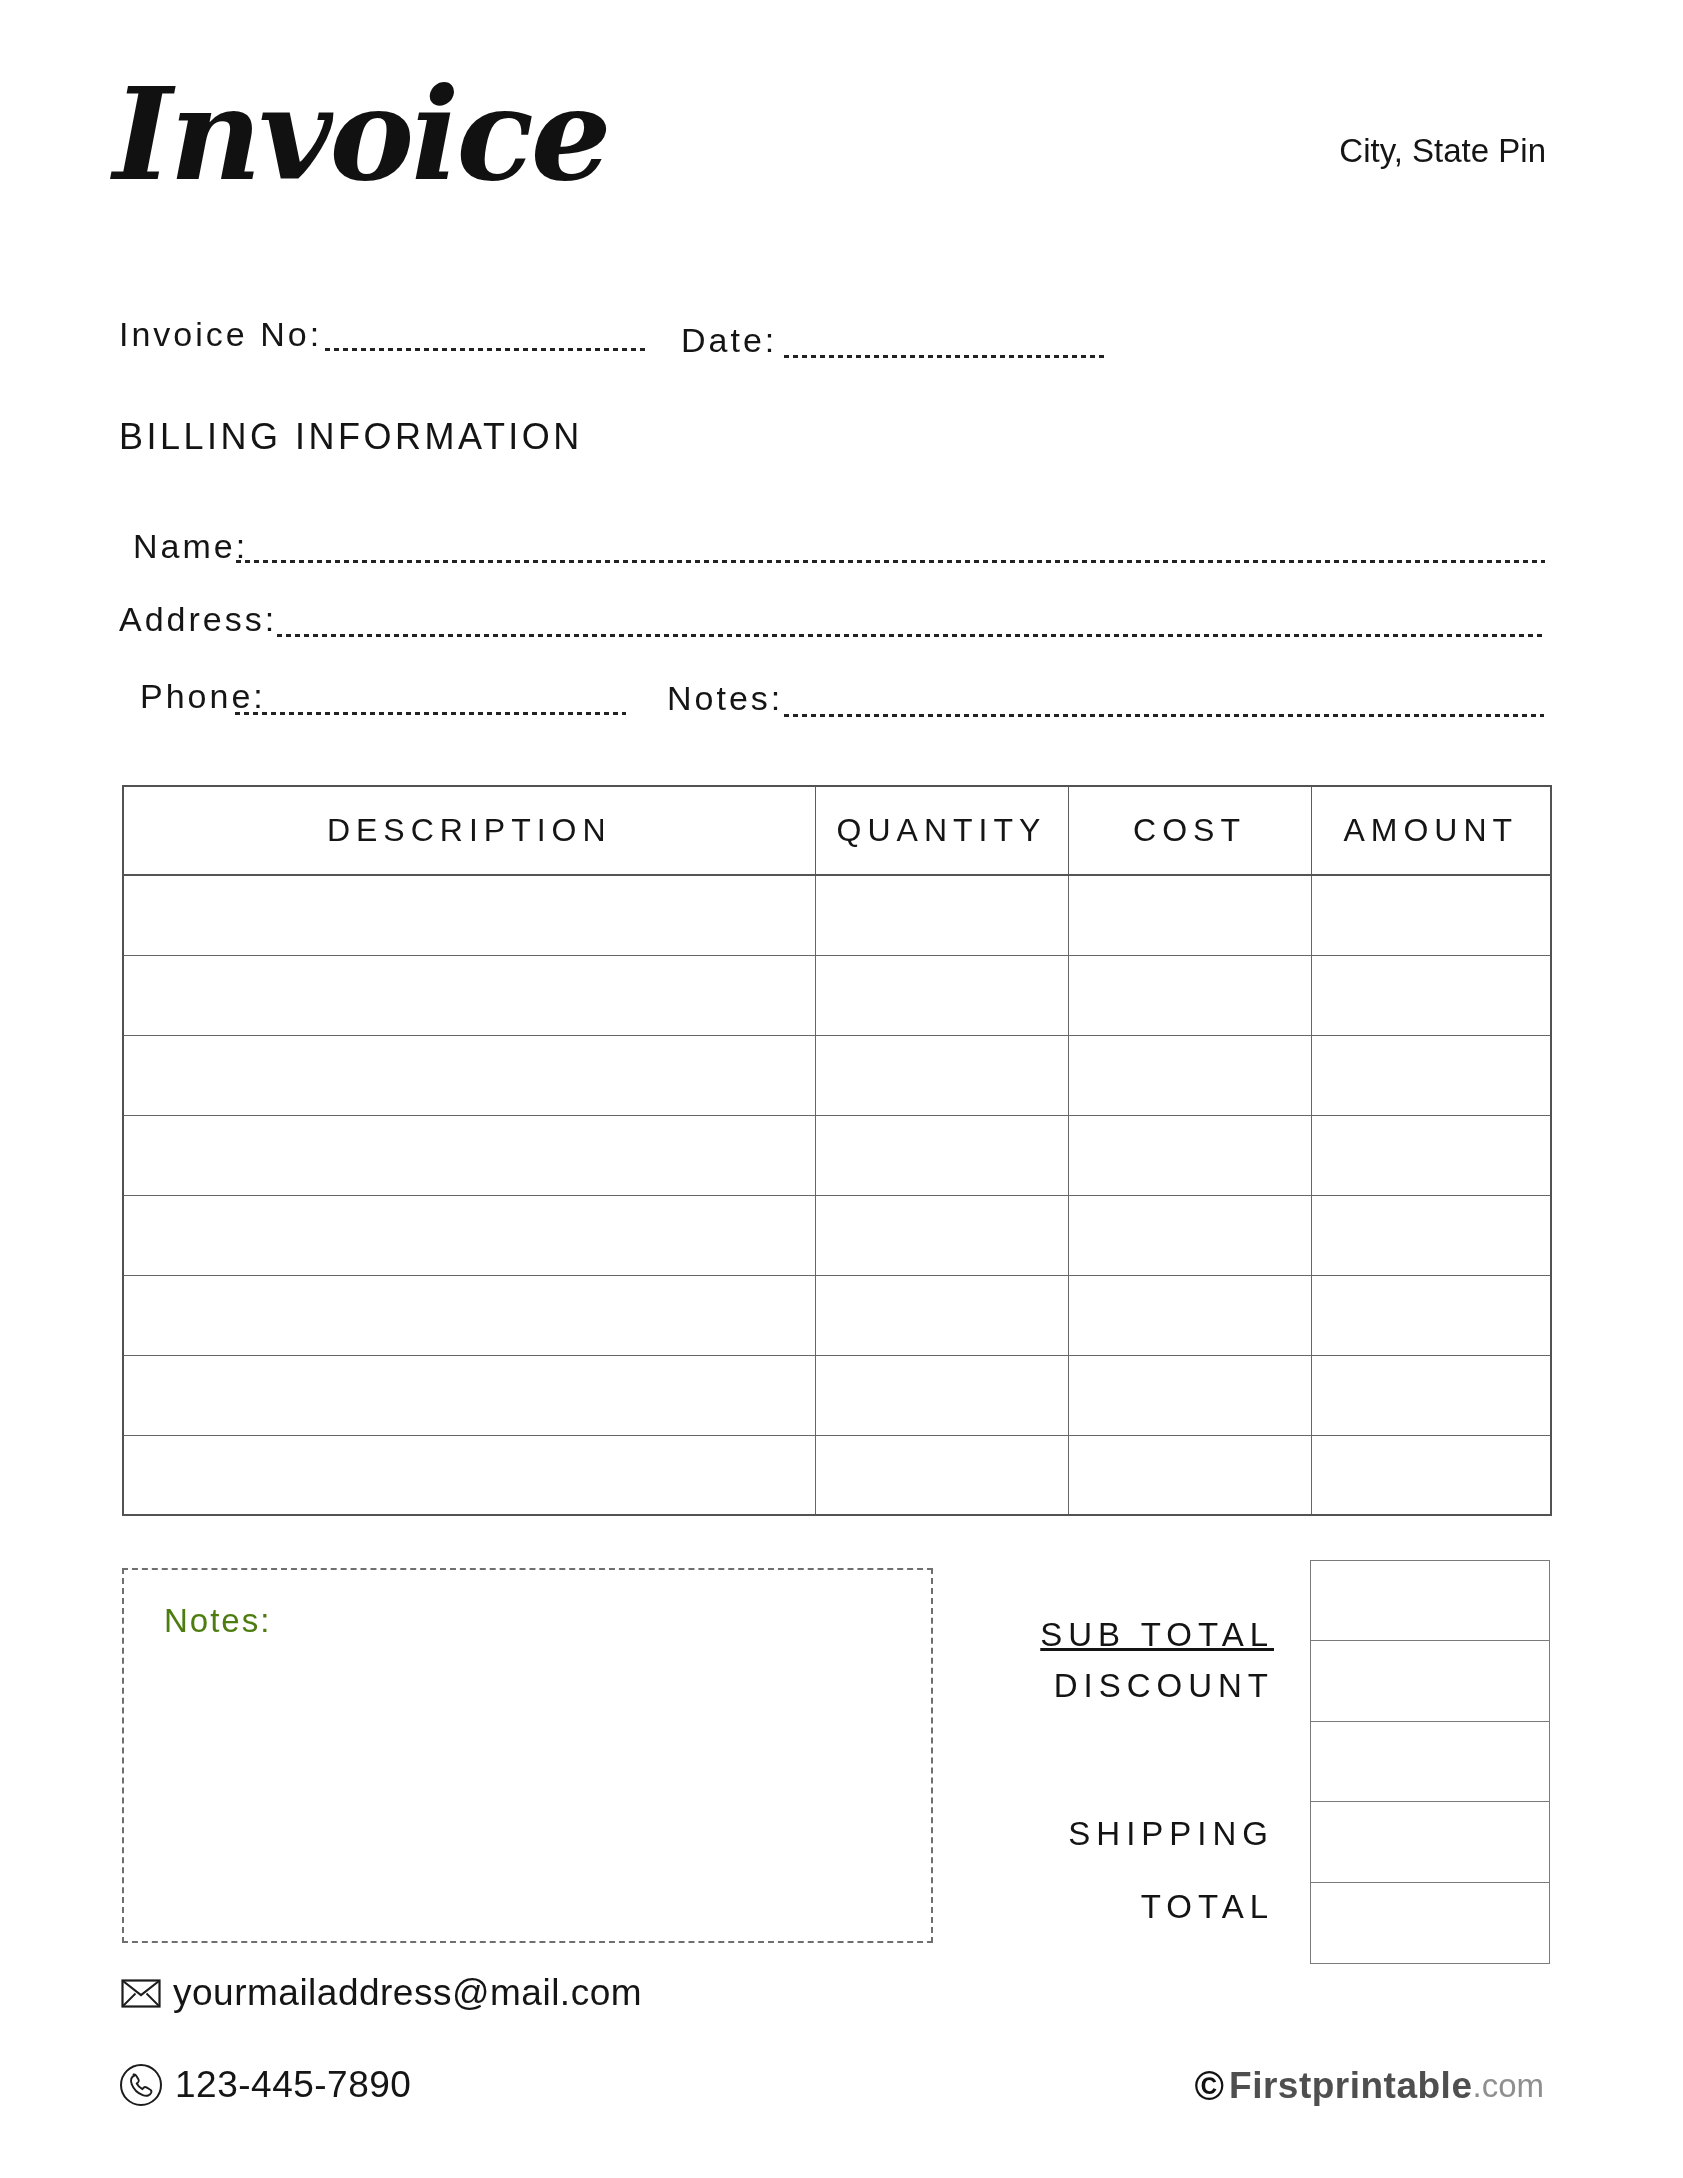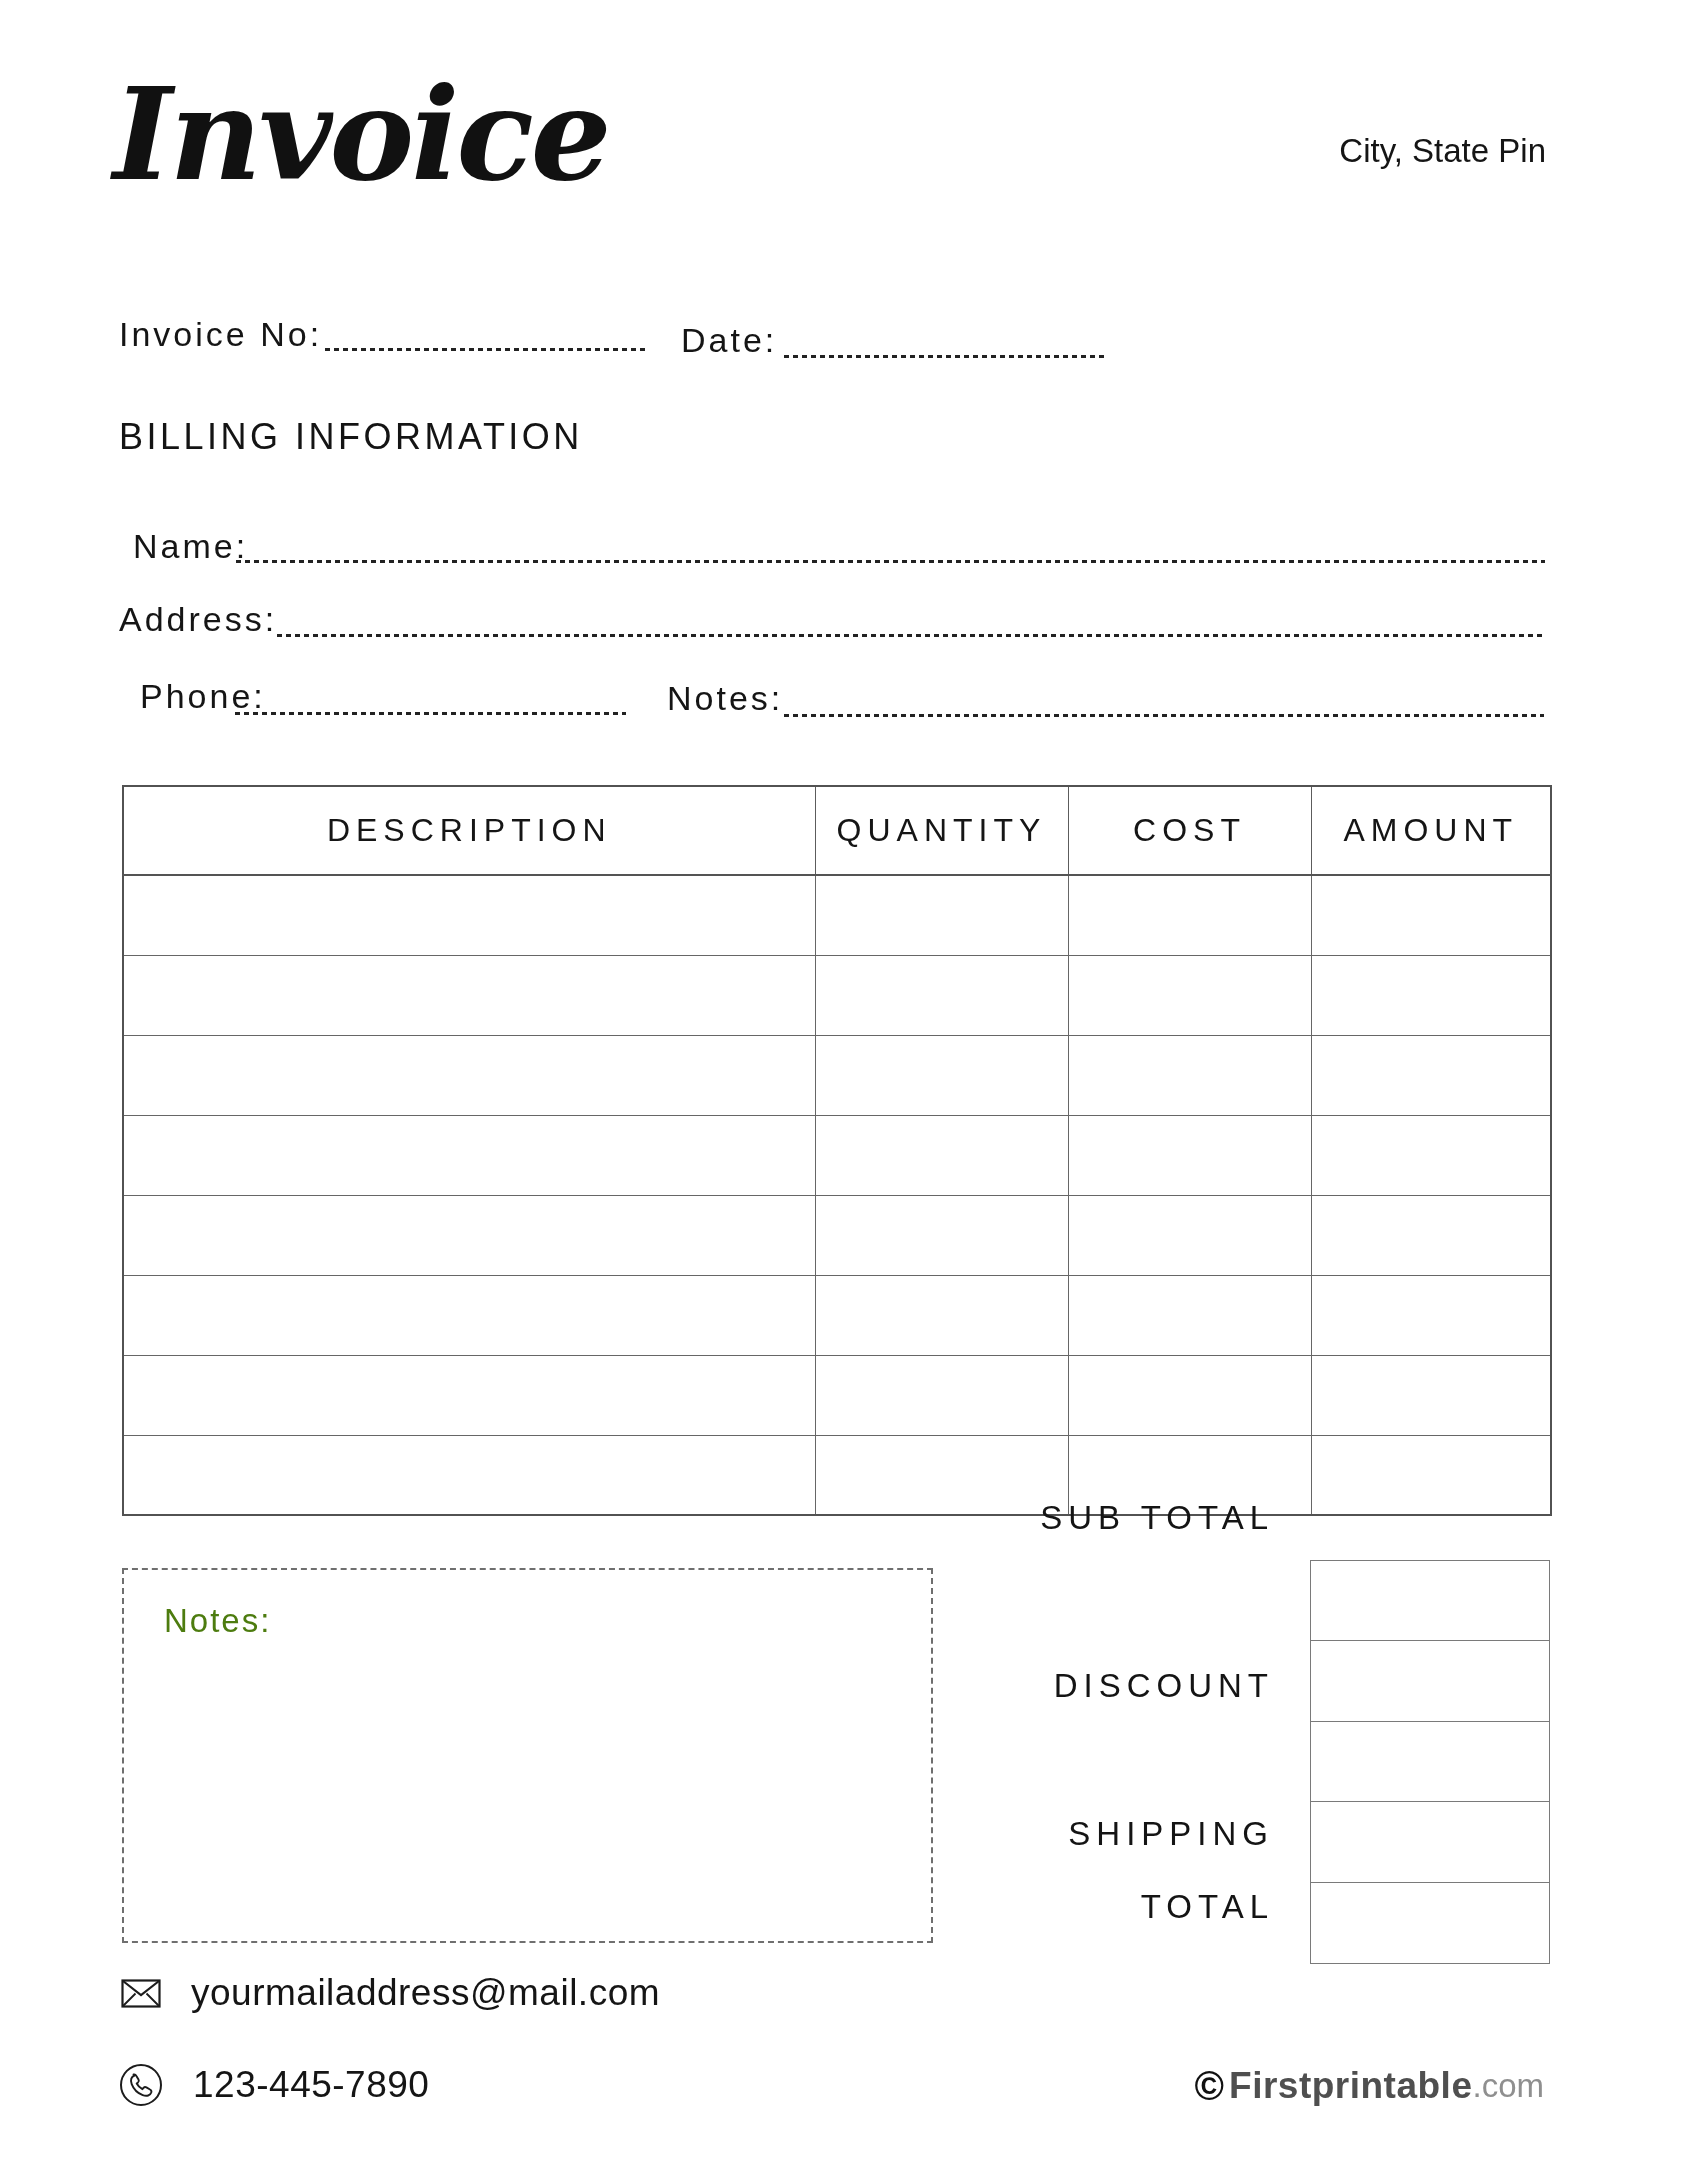--- a/index.html
+++ b/index.html
@@ -63,31 +63,31 @@
     position:absolute; left:122px; top:1568px; width:811px; height:375px;
     border:2px dashed #6f6f6f; background:#ffffff;
   }
   .notes-label { position:absolute; left:40px; top:32px; font-size:33px; letter-spacing:2px; color:#4d7c0f; }
 
   
   .tlabel {
     position:absolute; left:693px; width:581px; height:74px; line-height:74px;
     text-align:right; font-size:33px; letter-spacing:6px; color:#141414; white-space:nowrap;
   }
-  .tl0 { top:1481px; } .tl1 { top:1649px; } .tl2 { top:1723px; } .tl3 { top:1797px; } .tl4 { top:1870px; }
+  .tl0 { top:1598px;text-decoration:underline; } .tl1 { top:1649px; } .tl2 { top:1723px; } .tl3 { top:1797px; } .tl4 { top:1870px; }
   .tcells { position:absolute; left:1310px; top:1560px; width:240px; }
   .tcell { height:82px; border:1.6px solid #7a7a7a; margin-top:-1.6px; background:#ffffff; }
   .tcell:first-child { margin-top:0; }
 
   
   .contact-row { position:absolute; display:flex; align-items:center; }
   .contact-email { left:121px; top:1972px; }
   .contact-phone { left:119px; top:2063px; }
   .contact-icon { flex:0 0 auto; display:block; }
-  .contact-text { font-size:37px; color:#151515; margin-left:30px; letter-spacing:0.5px; }
+  .contact-text { font-size:37px; color:#151515; margin-left:12px; letter-spacing:0.5px; }
 
   .footer-brand { position:absolute; top:2065px; right:139px; display:flex; align-items:center; }
   .copyright-glyph { font-size:40px; font-weight:700; color:#111111; margin-right:5px; line-height:1; }
   .brand-name { font-size:37px; font-weight:700; color:#4f4f4f; letter-spacing:0.5px; }
   .brand-domain { font-size:33px; font-weight:400; color:#8f8f8f; }
 </style>
 </head>
 <body>
 
 <div class="page">

